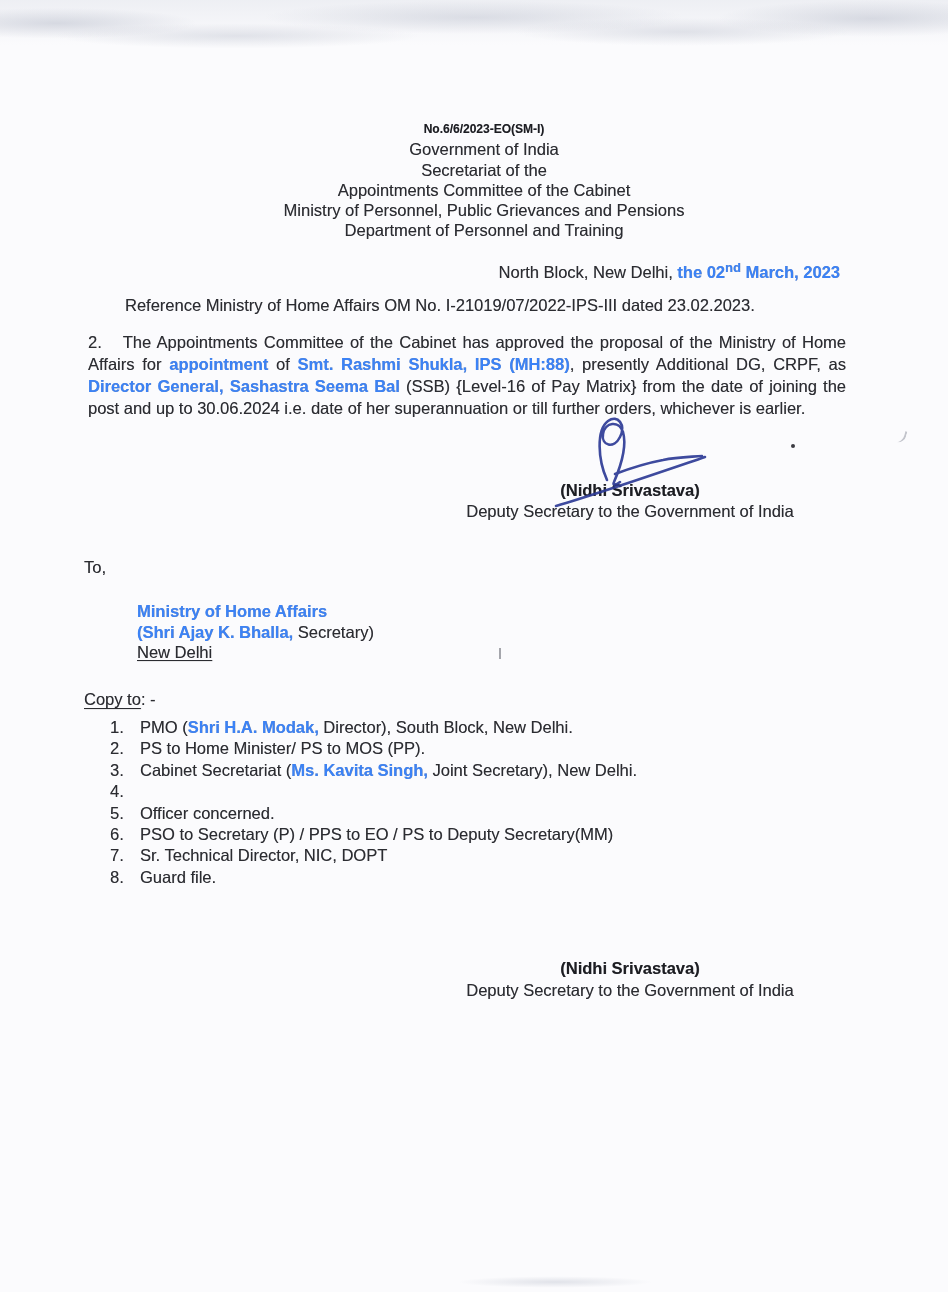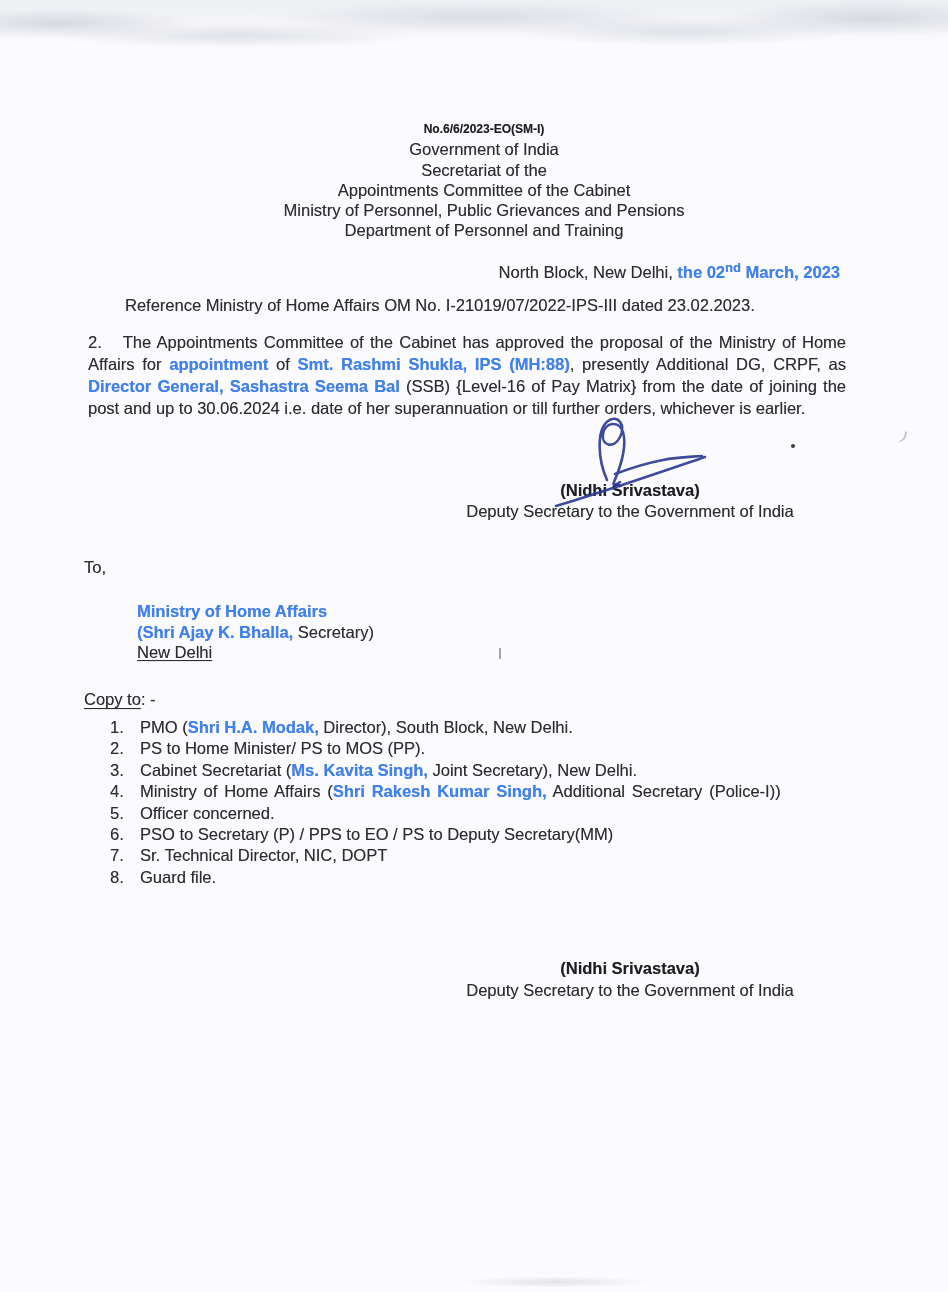--- a/index.html
+++ b/index.html
@@ -132,21 +132,21 @@
     <div class="li">
       <span class="li-num">2.</span>
       <span class="li-text"><span class="line1"><span>PS to Home Minister/ PS to MOS (PP).</span><b></b><span></span></span><span class="line2"></span></span>
     </div>
     <div class="li">
       <span class="li-num">3.</span>
       <span class="li-text"><span class="line1"><span>Cabinet Secretariat (</span><b>Ms. Kavita Singh,</b><span> Joint Secretary), New Delhi.</span></span><span class="line2"></span></span>
     </div>
     <div class="li wide">
       <span class="li-num">4.</span>
-      <span class="li-text"><span class="line1"><span>Ministry of Home Affairs (</span><b>Shri Rakesh Kumar Singh,</b><span> Additional Secretary (Police-I))</span></span></span>
+      <span class="li-text"></span>
     </div>
     <div class="li">
       <span class="li-num">5.</span>
       <span class="li-text"><span class="line1"><span>Officer concerned.</span><b></b><span></span></span><span class="line2"></span></span>
     </div>
     <div class="li">
       <span class="li-num">6.</span>
       <span class="li-text"><span class="line1"><span>PSO to Secretary (P) / PPS to EO / PS to Deputy Secretary(MM)</span><b></b><span></span></span><span class="line2"></span></span>
     </div>
     <div class="li">

